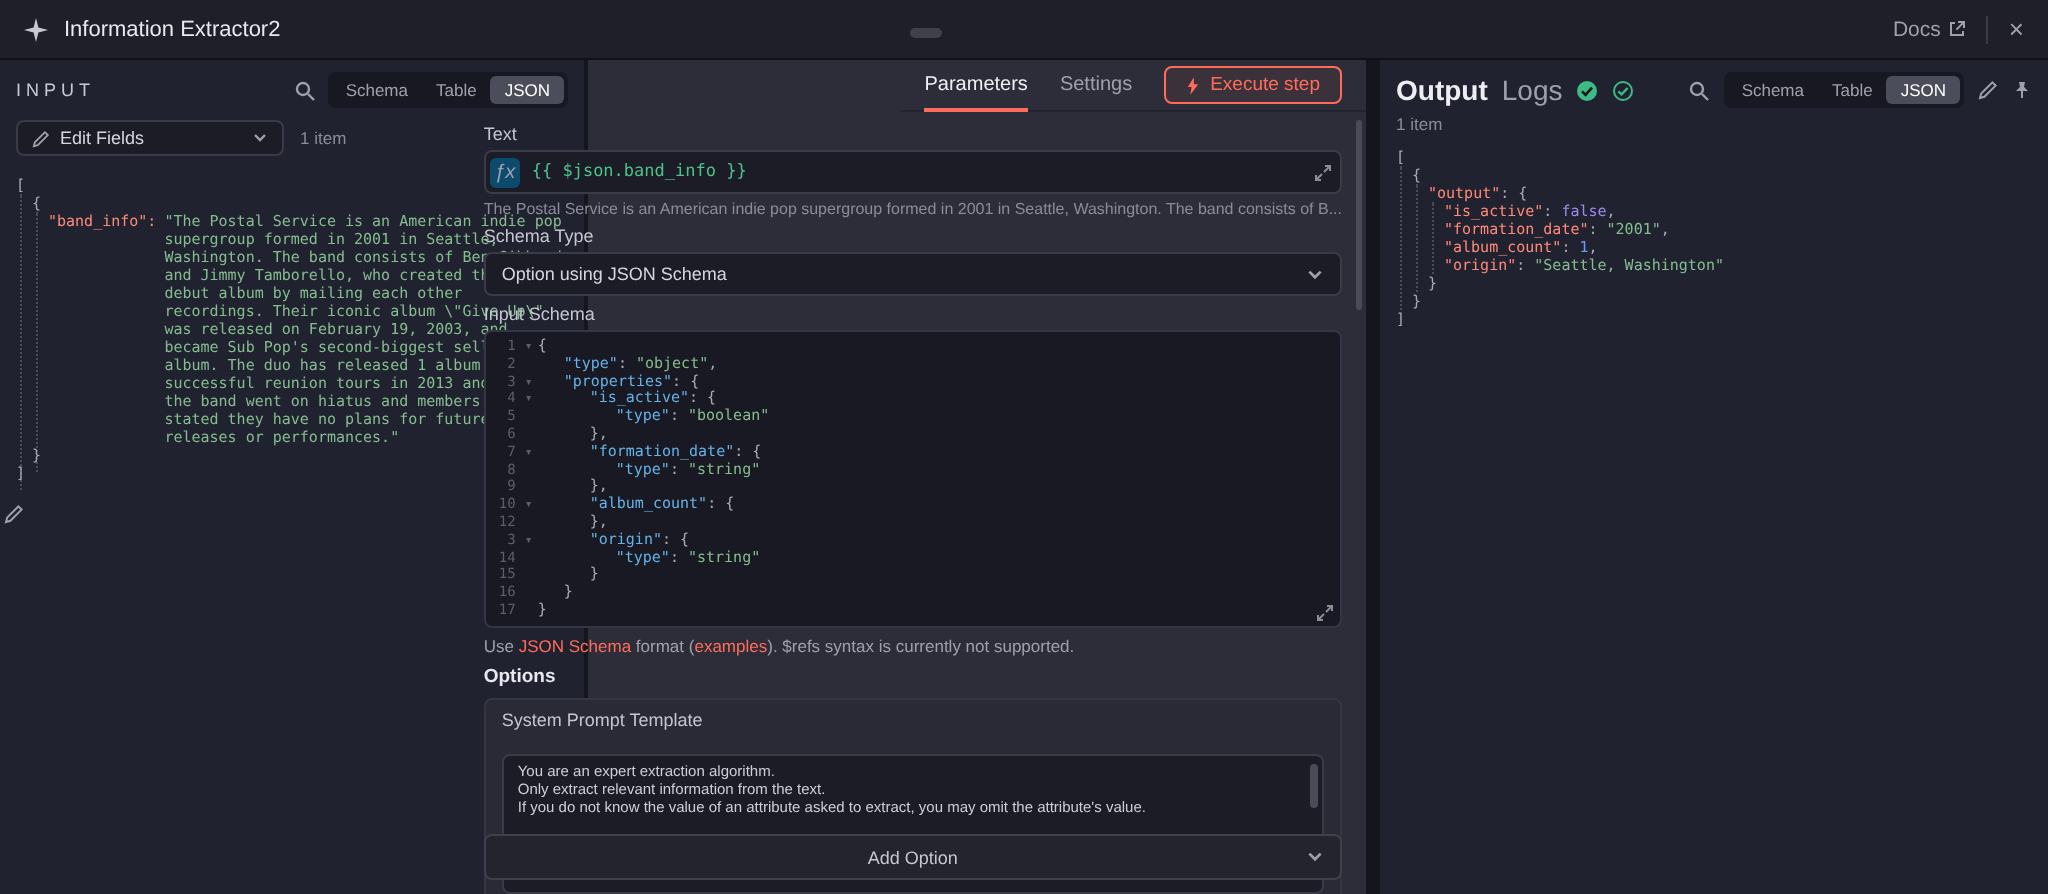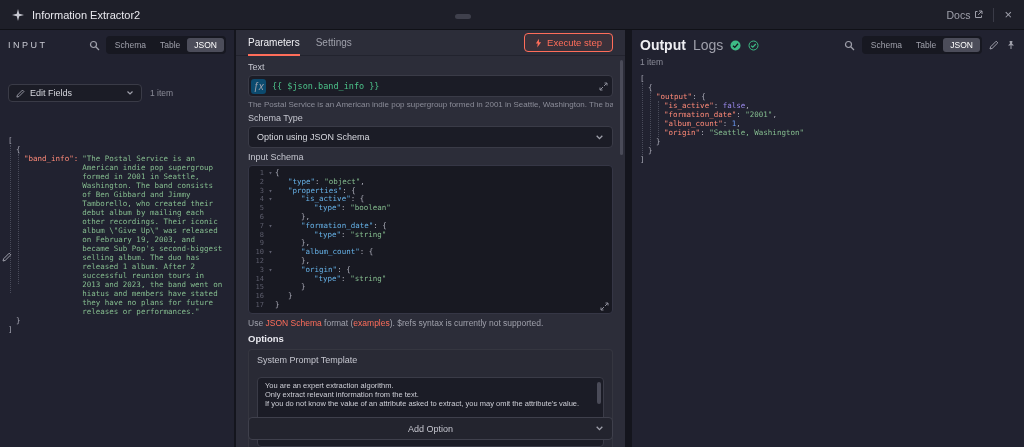--- a/index.html
+++ b/index.html
@@ -10,22 +10,22 @@
     display:flex;align-items:center;padding:0 12px;box-sizing:border-box;}
   .topbar .title{font-size:11px;color:#e8e8ee;margin-left:8px;}
   .tb-right{margin-left:auto;display:flex;align-items:center;gap:10px;}
   .docs{font-size:10.5px;color:#9fa0ab;display:flex;align-items:center;gap:4px;cursor:pointer;text-decoration:none;}
   .tb-div{width:1px;height:14px;background:#3a3b47;}
   .close{color:#9fa0ab;font-size:13px;line-height:13px;cursor:pointer;}
   .drag-pill{position:absolute;left:455px;top:14px;width:16px;height:5px;border-radius:3px;background:#3f404c;}
   
   .main{display:flex;height:417px;position:relative;}
   .panel{box-sizing:border-box;display:flex;flex-direction:column;}
-  .left{width:236px;background:#212230;border-right:2px solid #14151d;gap:24px;}
-  .center{width:389px;background:#2c2d39;position:relative;}
+  .left{width:294px;background:#212230;border-right:2px solid #14151d;}
+  .center{width:389px;background:#2c2d39;position:relative;align-items:flex-end;}
   .right{flex:1;background:#212230;margin-left:7px;}
   
   .p-head{display:flex;align-items:center;gap:6px;padding:6px 8px 4px;}
   .p-title{font-size:9px;letter-spacing:2.5px;color:#c8c9d2;}
   .spacer{flex:1;}
   .icon-btn{display:inline-flex;align-items:center;justify-content:center;cursor:pointer;}
   .seg{display:flex;background:#171821;border-radius:4px;padding:2px;}
   .seg button{font-family:"Liberation Sans",sans-serif;font-size:8.5px;color:#9fa0ab;
     padding:2px 7px;border:none;background:transparent;border-radius:3px;cursor:pointer;}
   .seg button.active{background:#4c4d5a;color:#ffffff;}

